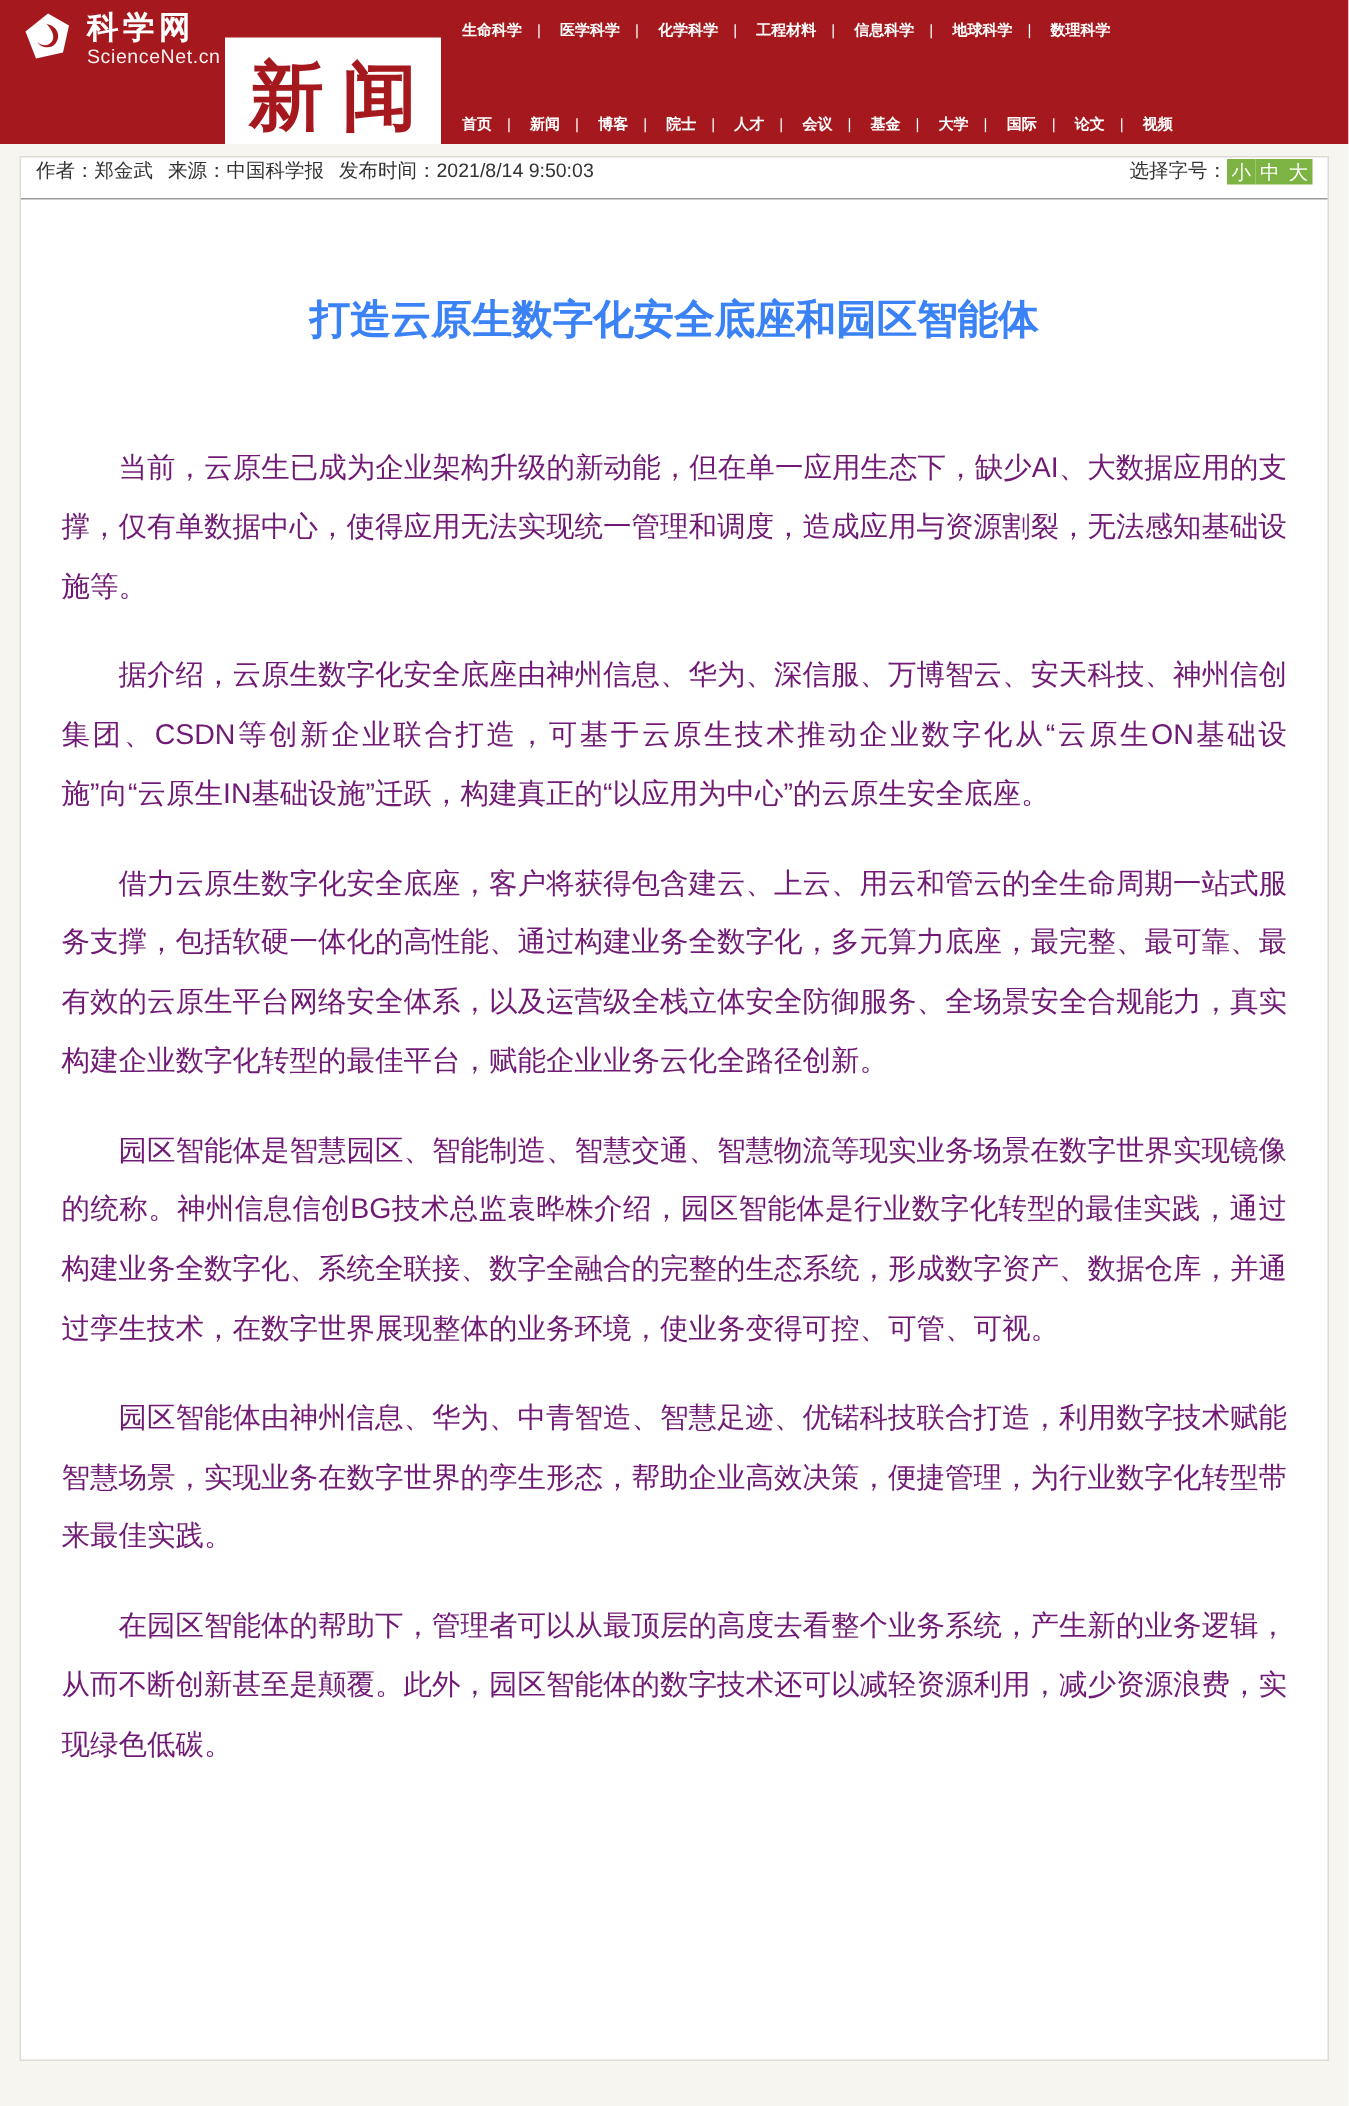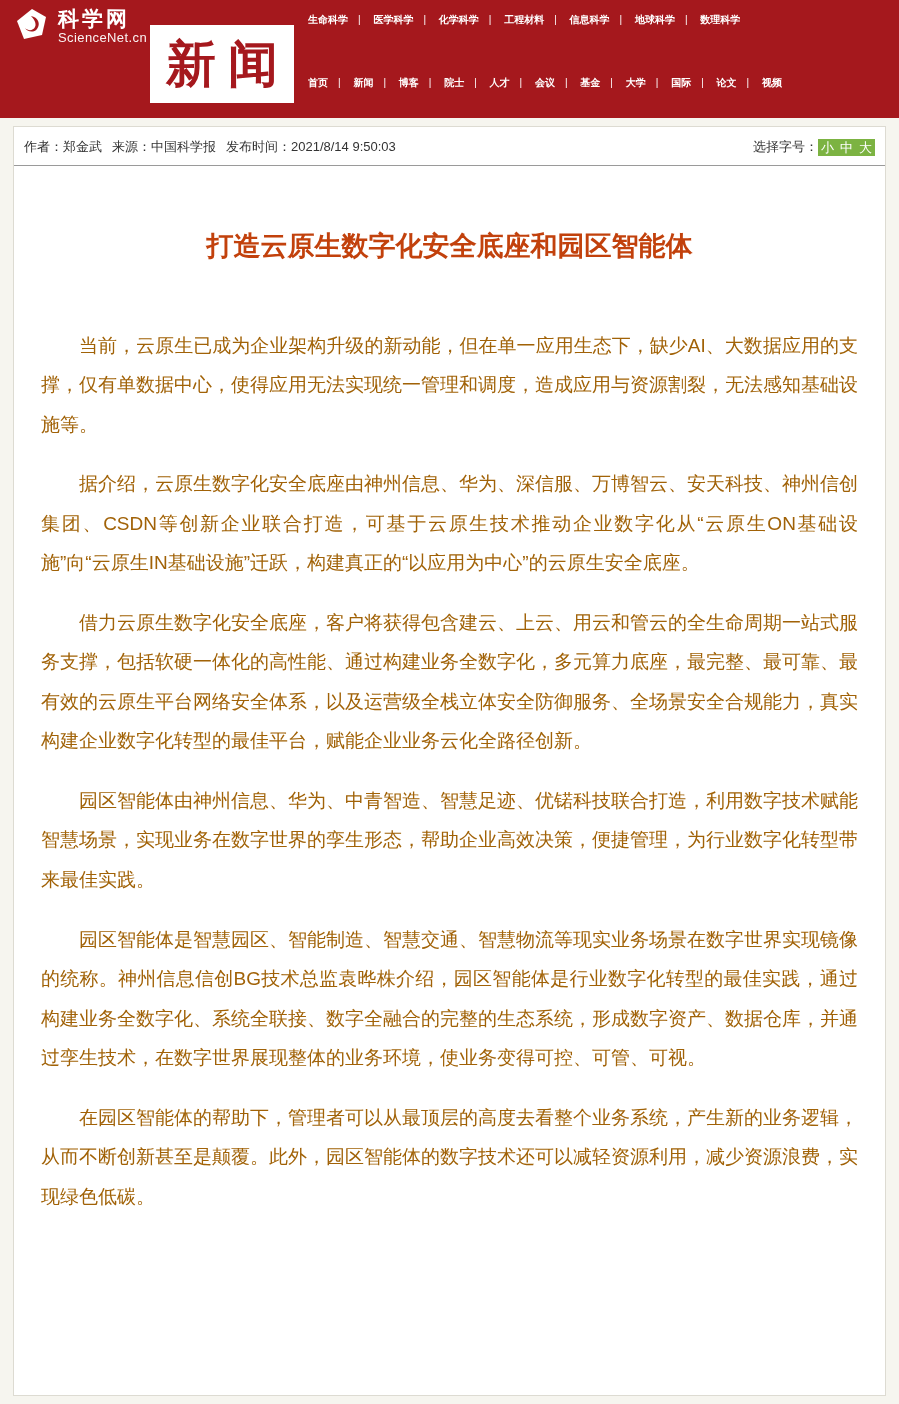--- a/index.html
+++ b/index.html
@@ -5,21 +5,21 @@
   html,body { margin:0; padding:0; }
   body {
     width:899px; min-height:1404px;
     background:#f6f5ef;
     font-family:"Liberation Sans", sans-serif;
     -webkit-font-smoothing:antialiased;
   }
 
   
   .banner {
-    position:relative; height:118px; background:#a5181d; overflow:hidden;
+    position:relative; height:96px; background:#a5181d; overflow:hidden;
   }
   .logo {
     position:absolute; left:14px; top:7px;
     display:flex; align-items:center; gap:8px; color:#fff; cursor:pointer;
   }
   .logo-icon svg { display:block; }
   .logo-title { font-size:21px; font-weight:bold; letter-spacing:3px; display:block; line-height:1.1; }
   .logo-sub { font-size:13px; display:block; letter-spacing:0.4px; opacity:0.95; }
 
   .news-box {
@@ -44,39 +44,39 @@
     content:"|"; margin:0 10px; color:#fff; font-weight:normal;
   }
 
   
   .panel {
     margin:8px 13px 0 13px; background:#ffffff;
     border:1px solid #dddbd2; min-height:1268px;
   }
   .meta-row {
     display:flex; justify-content:space-between; align-items:center;
-    padding:11px 10px 9px 10px; font-size:13px; color:#333;
+    padding:0 10px 9px 10px; font-size:13px; color:#333;
     border-bottom:1px solid #9a9a9a;
   }
   .meta-left span { white-space:pre; }
   .meta-value { margin-right:10px; }
   .font-size-picker { display:flex; align-items:center; gap:0; }
   .size-btn {
     display:inline-block; background:#7cb342; color:#fff;
     padding:1px 3px; line-height:15px; cursor:pointer; font-size:13px;
   }
 
   .article-title {
     margin:62px 40px 0 40px; text-align:center;
-    color:#c2410c; font-size:27px; font-weight:bold; line-height:1.4;
+    color:#3b82f6; font-size:27px; font-weight:bold; line-height:1.4;
   }
 
   .article-body { padding:60px 27px 0 27px; }
   .article-body p {
-    font-size:19px; line-height:2.08; color:#a16207;
+    font-size:19px; line-height:2.08; color:#701a75;
     text-indent:2em; margin:0 0 20px 0; text-align:justify;
   }
 </style>
 </head>
 <body>
 
 <header class="banner">
   <div class="logo">
     <span class="logo-icon">
       <svg width="36" height="36" viewBox="0 0 36 36" aria-hidden="true">
@@ -134,18 +134,18 @@
       <span class="size-btn">大</span>
     </div>
   </div>
 
   <h1 class="article-title">打造云原生数字化安全底座和园区智能体</h1>
 
   <div class="article-body">
     <p>当前，云原生已成为企业架构升级的新动能，但在单一应用生态下，缺少AI、大数据应用的支撑，仅有单数据中心，使得应用无法实现统一管理和调度，造成应用与资源割裂，无法感知基础设施等。</p>
     <p>据介绍，云原生数字化安全底座由神州信息、华为、深信服、万博智云、安天科技、神州信创集团、CSDN等创新企业联合打造，可基于云原生技术推动企业数字化从“云原生ON基础设施”向“云原生IN基础设施”迁跃，构建真正的“以应用为中心”的云原生安全底座。</p>
     <p>借力云原生数字化安全底座，客户将获得包含建云、上云、用云和管云的全生命周期一站式服务支撑，包括软硬一体化的高性能、通过构建业务全数字化，多元算力底座，最完整、最可靠、最有效的云原生平台网络安全体系，以及运营级全栈立体安全防御服务、全场景安全合规能力，真实构建企业数字化转型的最佳平台，赋能企业业务云化全路径创新。</p>
+    <p>园区智能体是智慧园区、智能制造、智慧交通、智慧物流等现实业务场景在数字世界实现镜像的统称。神州信息信创BG技术总监袁晔株介绍，园区智能体是行业数字化转型的最佳实践，通过构建业务全数字化、系统全联接、数字全融合的完整的生态系统，形成数字资产、数据仓库，并通过孪生技术，在数字世界展现整体的业务环境，使业务变得可控、可管、可视。</p>
     <p>园区智能体由神州信息、华为、中青智造、智慧足迹、优锘科技联合打造，利用数字技术赋能智慧场景，实现业务在数字世界的孪生形态，帮助企业高效决策，便捷管理，为行业数字化转型带来最佳实践。</p>
-    <p>园区智能体是智慧园区、智能制造、智慧交通、智慧物流等现实业务场景在数字世界实现镜像的统称。神州信息信创BG技术总监袁晔株介绍，园区智能体是行业数字化转型的最佳实践，通过构建业务全数字化、系统全联接、数字全融合的完整的生态系统，形成数字资产、数据仓库，并通过孪生技术，在数字世界展现整体的业务环境，使业务变得可控、可管、可视。</p>
     <p>在园区智能体的帮助下，管理者可以从最顶层的高度去看整个业务系统，产生新的业务逻辑，从而不断创新甚至是颠覆。此外，园区智能体的数字技术还可以减轻资源利用，减少资源浪费，实现绿色低碳。</p>
   </div>
 
 </main>
 
 </body></html>

